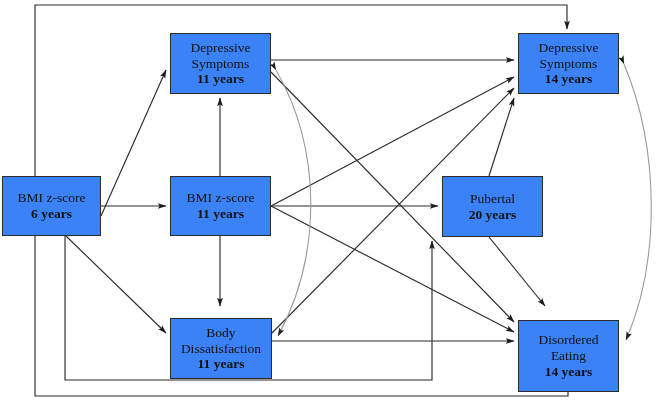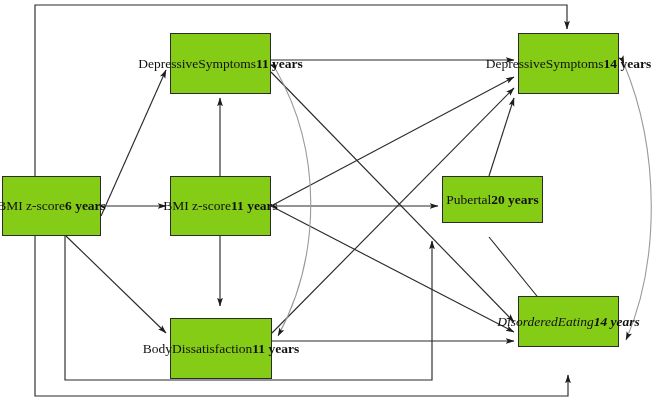--- a/index.html
+++ b/index.html
@@ -4,23 +4,23 @@
 <title>Path Diagram</title>
 <style>
   html,body{margin:0;padding:0;background:#ffffff;}
   body{font-family:"Liberation Serif","DejaVu Serif",serif;}
   #stage{position:relative;width:662px;height:407px;background:#ffffff;overflow:hidden;}
   #wires{position:absolute;left:0;top:0;width:662px;height:407px;}
   .node{
     position:absolute;
     box-sizing:border-box;
     border:1px solid #2b2b2b;
-    background:#84cc16;
+    background:#3b82f6;
     display:flex;
-    flex-direction:row;
+    flex-direction:column;
     align-items:center;
     justify-content:center;
     text-align:center;
     line-height:1.18;
     font-size:13.5px;
     color:#111111;
     z-index:5;
   }
   .node .ln{display:block;white-space:nowrap;}
   .node .age{font-weight:bold;}
@@ -103,30 +103,30 @@
 
     <span class="ln age">11 years</span>
   </div>
 
   <div class="node" style="left: 170px; top: 310px; width: 102px; height: 61px; border-color: rgb(43, 43, 43); color: rgb(17, 17, 17); margin-top: 8px;">
     <span class="ln">Body</span>
     <span class="ln">Dissatisfaction</span>
     <span class="ln age">11 years</span>
   </div>
 
-  <div class="node" style="left: 442px; top: 176px; width: 101px; height: 47px; border-color: rgb(43, 43, 43); color: rgb(17, 17, 17);">
+  <div class="node" style="left: 442px; top: 176px; width: 101px; height: 61px; border-color: rgb(43, 43, 43); color: rgb(17, 17, 17);">
     <span class="ln">Pubertal</span>
     <span class="ln age">20 years</span>
   </div>
 
   <div class="node" style="left: 518px; top: 33px; width: 101px; height: 61px; border-color: rgb(43, 43, 43); color: rgb(17, 17, 17);">
     <span class="ln">Depressive</span>
     <span class="ln">Symptoms</span>
     <span class="ln age">14 years</span>
   </div>
 
-  <div class="node" style="left: 518px; top: 296px; width: 101px; height: 51px; border-color: rgb(43, 43, 43); color: rgb(17, 17, 17); font-style: italic;">
+  <div class="node" style="left: 518px; top: 320px; width: 101px; height: 72px; border-color: rgb(43, 43, 43); color: rgb(17, 17, 17);">
     <span class="ln">Disordered</span>
     <span class="ln">Eating</span>
     <span class="ln age">14 years</span>
   </div>
 
 </div>
 
 </body></html>

